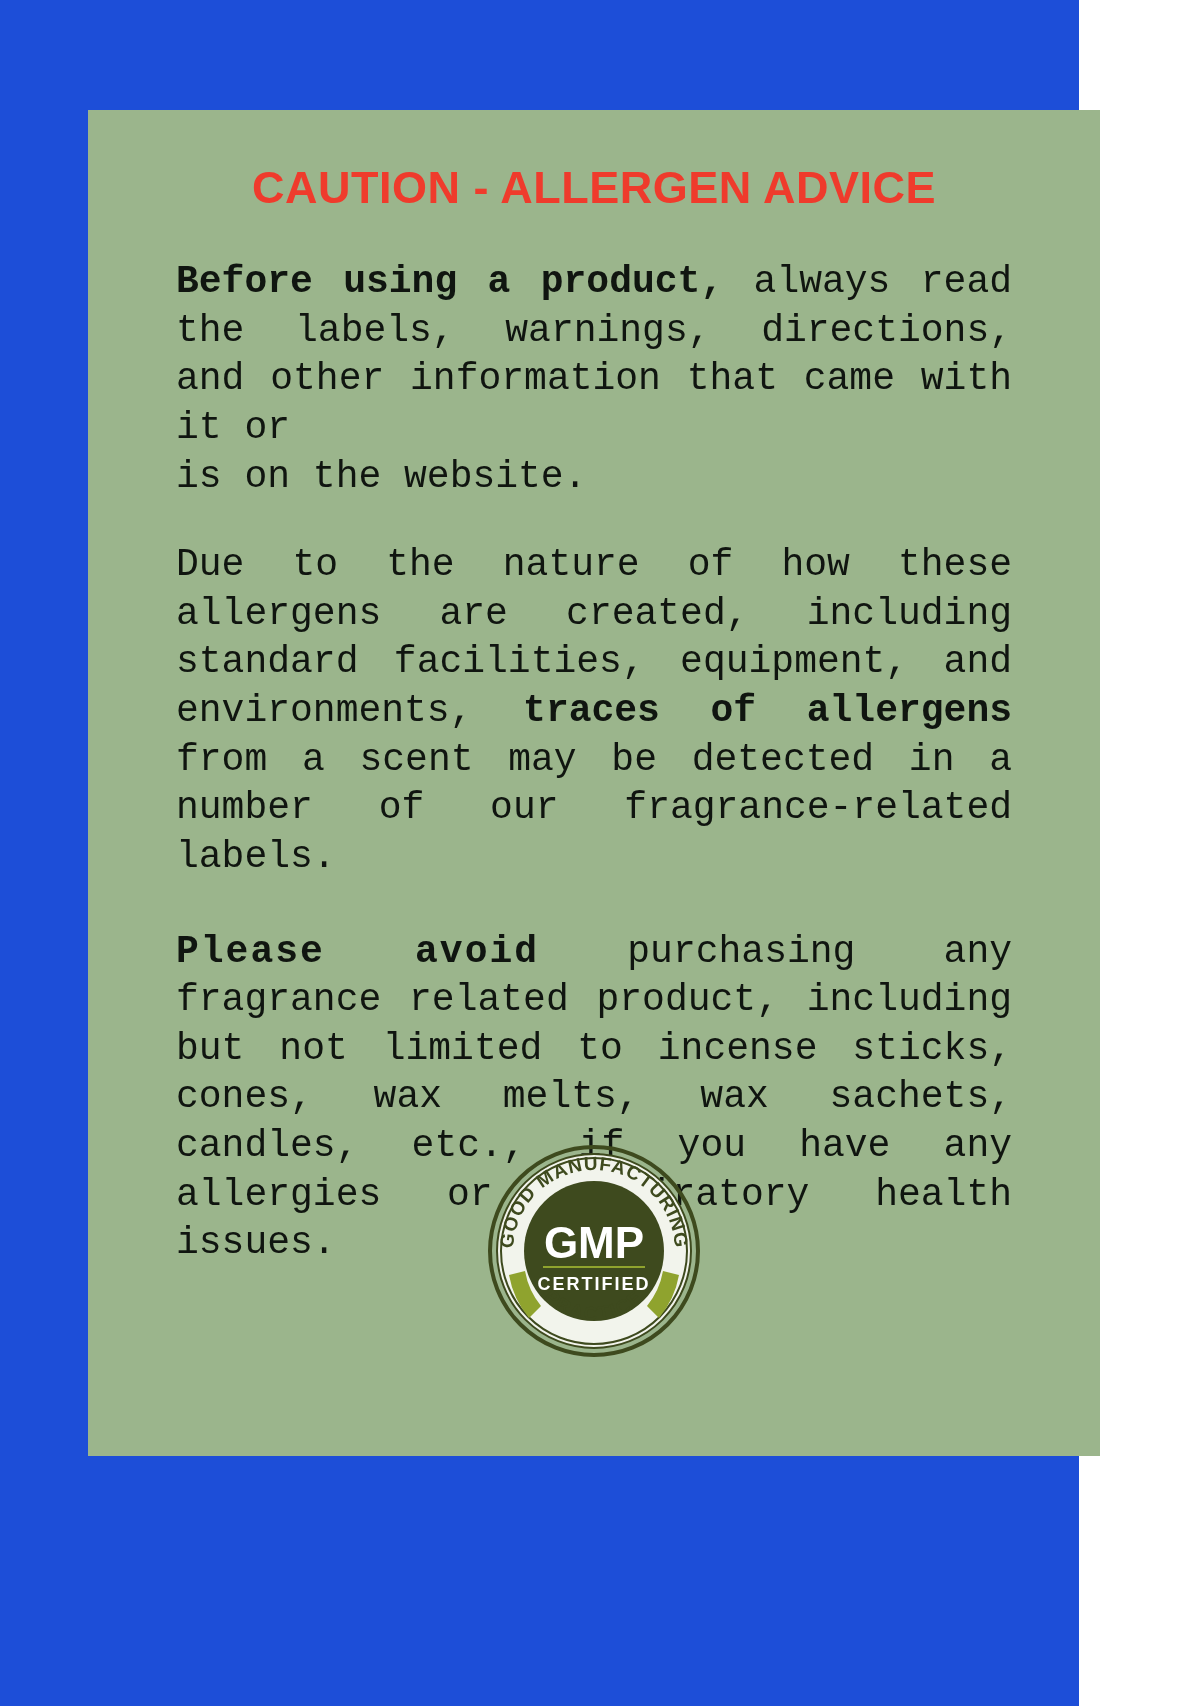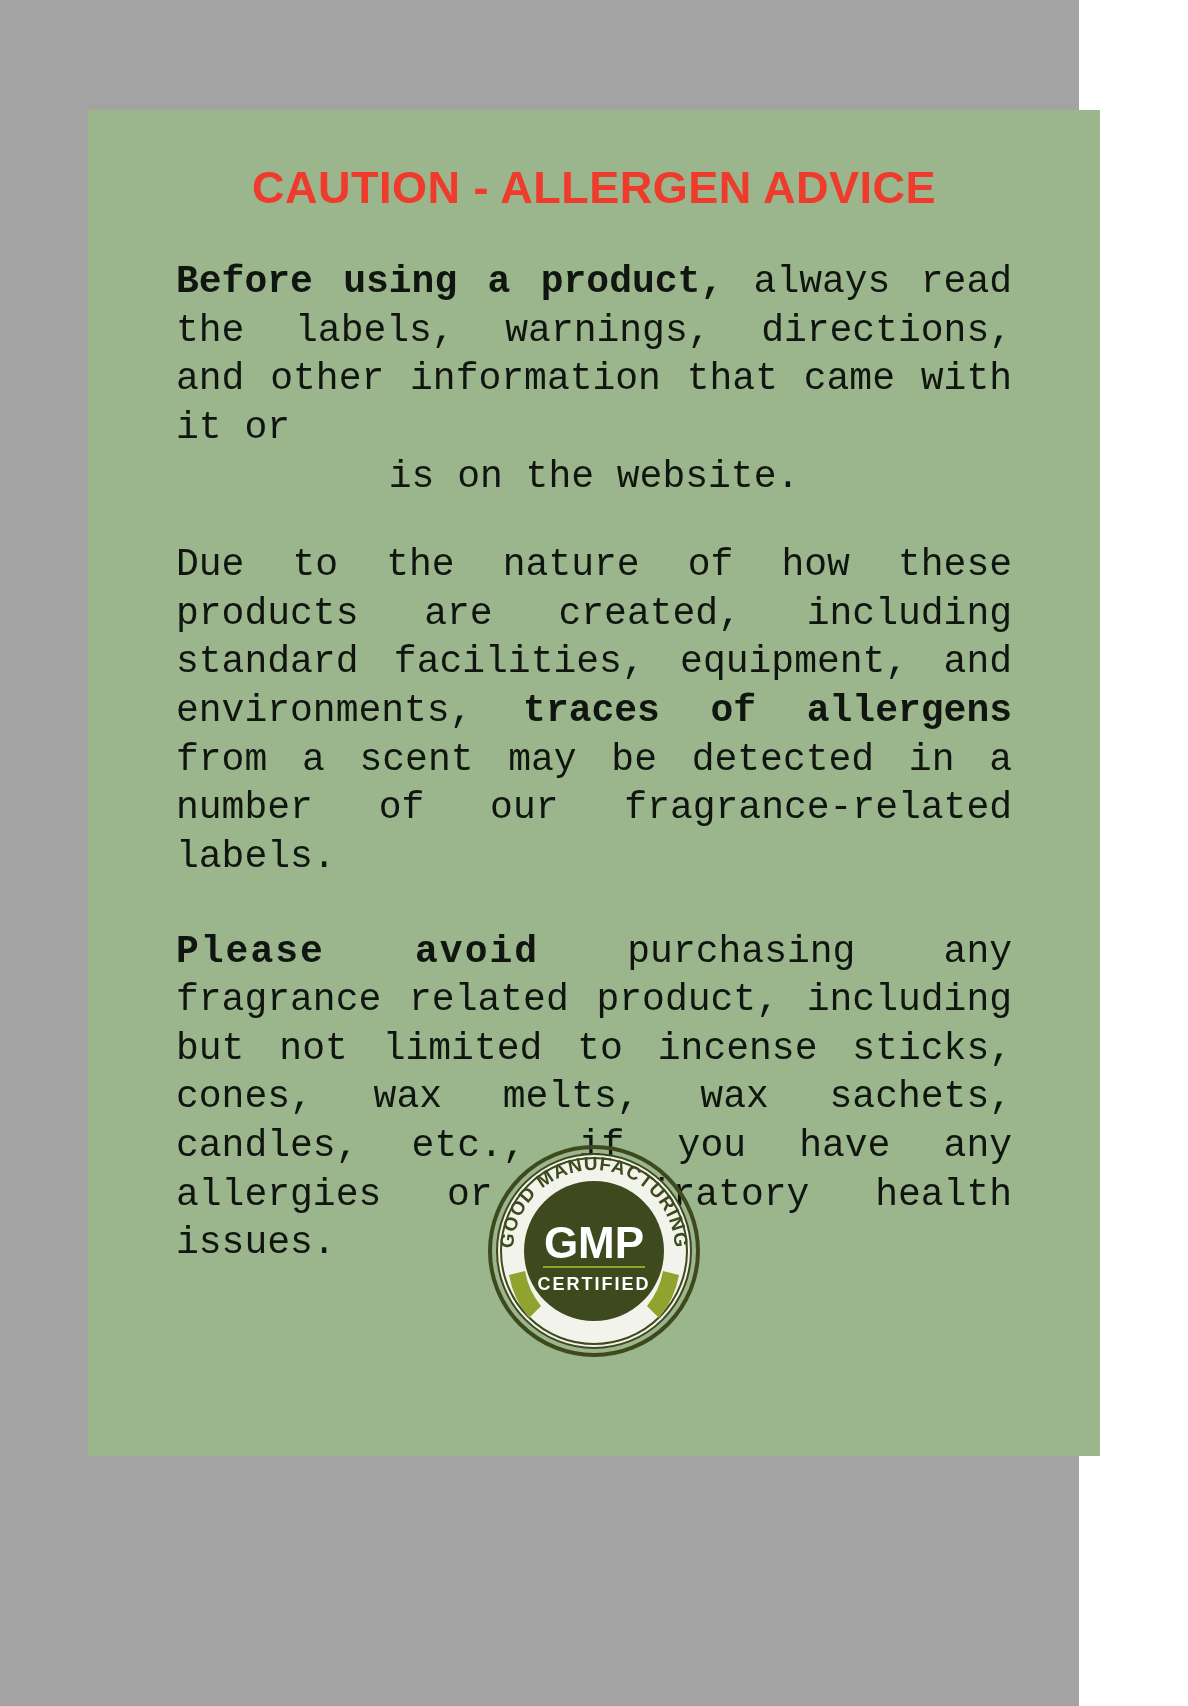--- a/index.html
+++ b/index.html
@@ -11,21 +11,21 @@
     width: 1188px;
     height: 1706px;
     font-family: "Liberation Serif", serif;
     overflow: hidden;
   }
 
   .page {
     position: relative;
     width: 1079px;
     height: 1706px;
-    background: #a3a3a3;
+    background: #1d4ed8;
   }
 
   .card {
     position: absolute;
     left: 88px;
     top: 110px;
     width: 1012px;
     height: 1346px;
     background: #9bb58c;
     box-sizing: border-box;
@@ -47,21 +47,21 @@
     font-family: Liberation Mono, monospace;
     color: #101510;
     font-size: 38px;
     line-height: 1.28;
     text-align: justify;
     margin: 0 0 40px 0;
   }
   .para:last-of-type { margin-bottom: 0; }
 
   .para.p1 { text-align: justify; }
-  .para.p1 .lastline { display: block; text-align: center; }
+  .para.p1 .lastline { display: block; text-align: left; }
 
   .strong {
     font-weight: bold;
   }
   .strong-wide {
     font-weight: bold;
     letter-spacing: 2px;
   }
 
   .p2 { text-align: justify; }
@@ -91,21 +91,21 @@
   <div class="card">
 
     <h1 class="headline">CAUTION - ALLERGEN ADVICE</h1>
 
     <p class="para p1">
       <span class="strong">Before using a product,</span><span> always read the labels, warnings, directions, and other information that came with it or</span>
       <span class="lastline">is on the website.</span>
     </p>
 
     <p class="para p2">
-      <span>Due to the nature of how these products are created, including standard facilities, equipment, and environments, </span><span class="strong">traces of allergens</span><span> from a scent may be detected in a number of our fragrance-related labels.</span>
+      <span>Due to the nature of how these allergens are created, including standard facilities, equipment, and environments, </span><span class="strong">traces of allergens</span><span> from a scent may be detected in a number of our fragrance-related labels.</span>
     </p>
 
     <p class="para p3">
       <span class="strong-wide">Please avoid</span><span> purchasing any fragrance related product, including but not limited to incense sticks, cones, wax melts, wax sachets, candles, etc., if you have any allergies or respiratory health issues.</span>
     </p>
 
     <div class="seal-wrap">
       <div class="seal">
         <svg width="218" height="218" viewBox="0 0 218 218" xmlns="http://www.w3.org/2000/svg" aria-hidden="true">
           <defs>

